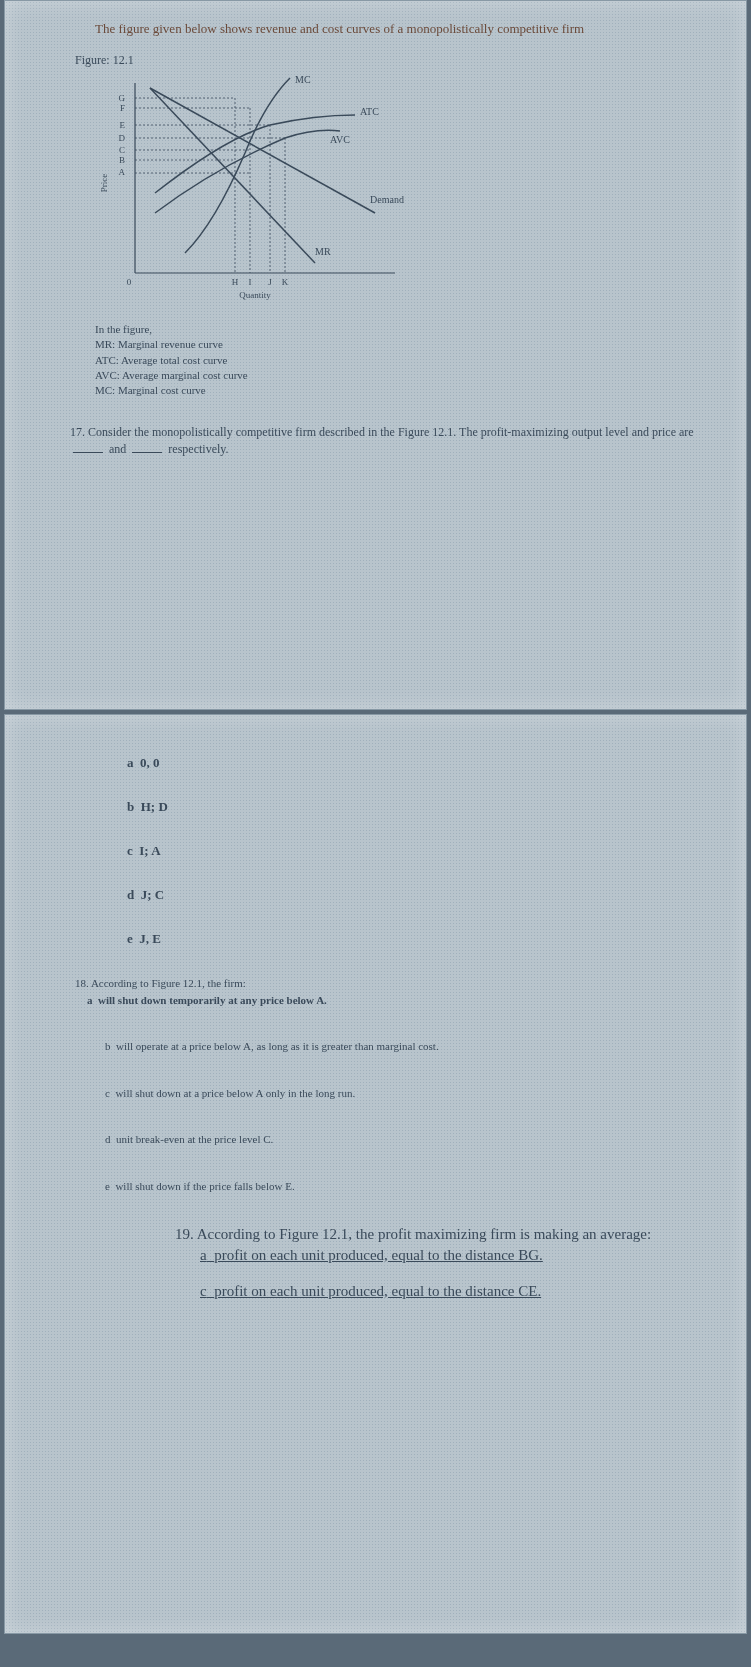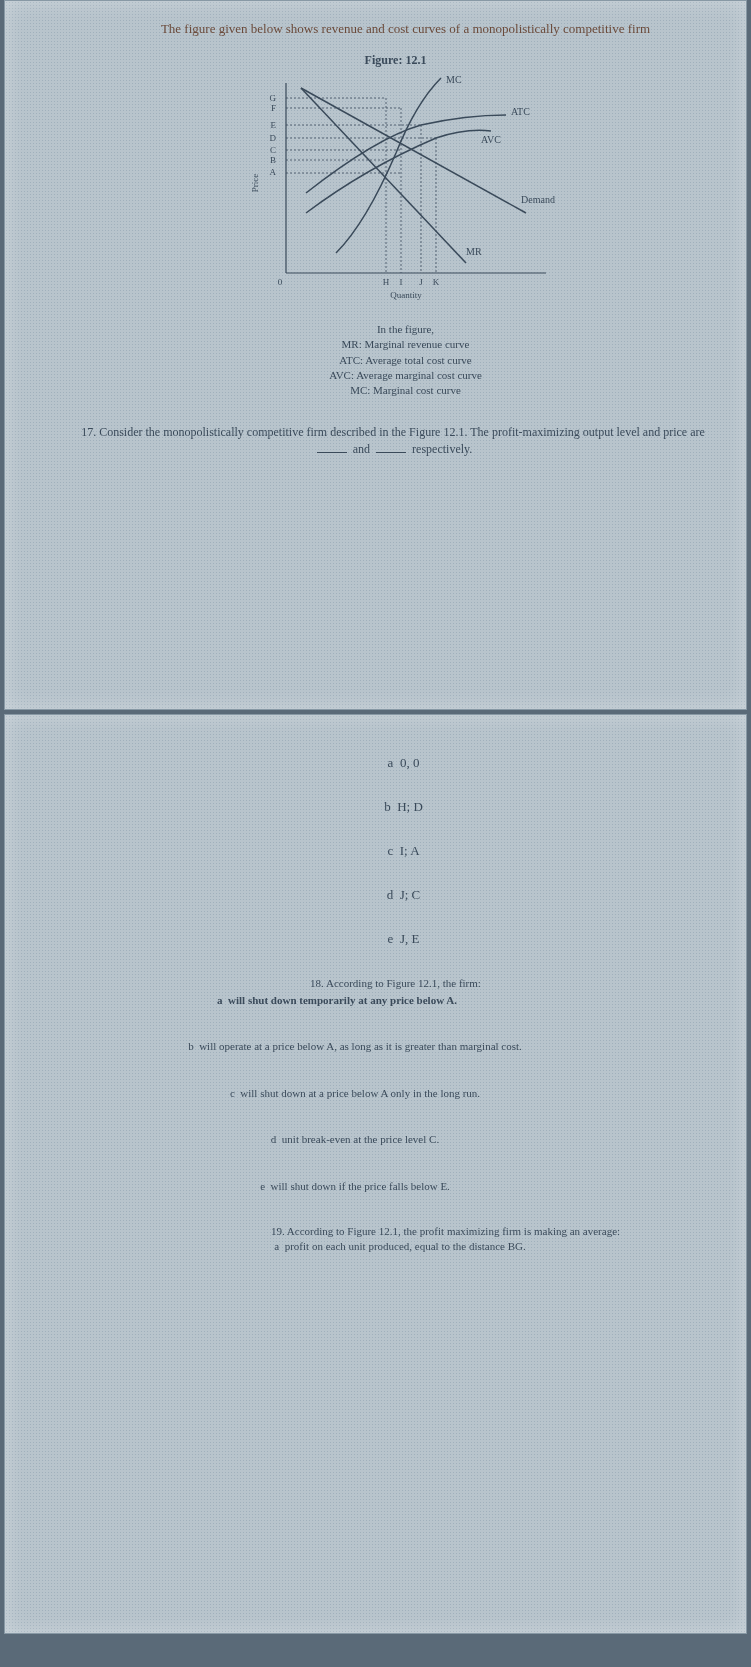--- a/index.html
+++ b/index.html
@@ -12,37 +12,36 @@
   }
   .page-section {
     background: #b8c4cc;
     margin: 0 4px 4px 4px;
     border: 1px solid #8899a5;
     box-shadow: inset 0 0 20px rgba(255,255,255,0.3);
   }
   .page-section.top { min-height: 710px; padding: 20px 30px 20px 30px; }
   .page-section.bottom { min-height: 920px; padding: 30px; padding-top: 40px;}
   .intro-text { color: #6b4a3a; font-size: 13px; margin-left: 60px; margin-bottom: 15px; line-height: 1.3; }
-  .figure-label { color: #3a4a5a; font-size: 12px; font-weight: bold; margin-left: 40px; margin-bottom: 5px; }
+  .figure-label { color: #3a4a5a; font-size: 12px; font-weight: normal; margin-left: 40px; margin-bottom: 5px; }
   .chart-wrap { margin-left: 60px; margin-bottom: 15px; }
   .chart-svg { width: 320px; height: 230px; }
   .legend-block { margin-left: 60px; font-size: 11px; color: #3a4a5a; line-height: 1.4; }
   .q17 { margin-left: 35px; margin-top: 25px; font-size: 12px; color: #3a4a5a; line-height: 1.4; }
   .q17 .blank { display: inline-block; border-bottom: 1px solid #3a4a5a; width: 30px; margin: 0 3px; }
-  .answers { margin-left: 56px; font-size: 13px; color: #3a4a5a; }
+  .answers { margin-left: 92px; font-size: 13px; color: #3a4a5a; font-weight: bold; }
   .answers .opt { margin-bottom: 28px; }
   .q18 { margin-left: 40px; font-size: 11px; color: #3a4a5a; line-height: 1.5; margin-top: 20px;}
   .q18 .sub { margin-left: 30px; margin-bottom: 30px; max-width: 500px; }
   .q18 .sub.first { margin-left: 12px; font-weight: bold; }
-  .q19 { margin-left: 140px; font-size: 11px; color: #3a4a5a; line-height: 1.4; margin-top: 20px;}
-  .q19 .sub { margin-left: 25px; margin-bottom: 15px; max-width: 400px; }
+  .q19 { margin-left: 140px; font-size: 15px; color: #3a4a5a; line-height: 1.4; margin-top: 20px;}
+  .q19 .sub { margin-left: 25px; margin-bottom: 15px; max-width: 400px; text-decoration: underline; }
   .halftone {
     background-image: radial-gradient(#a0b0bc 0.5px, transparent 0.5px);
     background-size: 3px 3px;
-    text-align: center;
   }
 </style>
 </head>
 <body>
 
 <div class="page-section top halftone">
   <div class="intro-text">The figure given below shows revenue and cost curves of a monopolistically competitive firm</div>
   <div class="figure-label">Figure: 12.1</div>
 
   <div class="chart-wrap">
@@ -127,14 +126,15 @@
     <div class="sub first"><span>a</span>&nbsp;&nbsp;<span>will shut down temporarily at any price below A.</span></div>
     <div class="sub"><span>b</span>&nbsp;&nbsp;<span>will operate at a price below A, as long as it is greater than marginal cost.</span></div>
     <div class="sub"><span>c</span>&nbsp;&nbsp;<span>will shut down at a price below A only in the long run.</span></div>
     <div class="sub"><span>d</span>&nbsp;&nbsp;<span>unit break-even at the price level C.</span></div>
     <div class="sub"><span>e</span>&nbsp;&nbsp;<span>will shut down if the price falls below E.</span></div>
   </div>
 
   <div class="q19">
     <div>19. According to Figure 12.1, the profit maximizing firm is making an average:</div>
     <div class="sub"><span>a</span>&nbsp;&nbsp;<span>profit on each unit produced, equal to the distance BG.</span></div>
+    <div class="sub"><span>c</span>&nbsp;&nbsp;<span>profit on each unit produced, equal to the distance CE.</span></div>
   </div>
 </div>
 
 </body></html>

